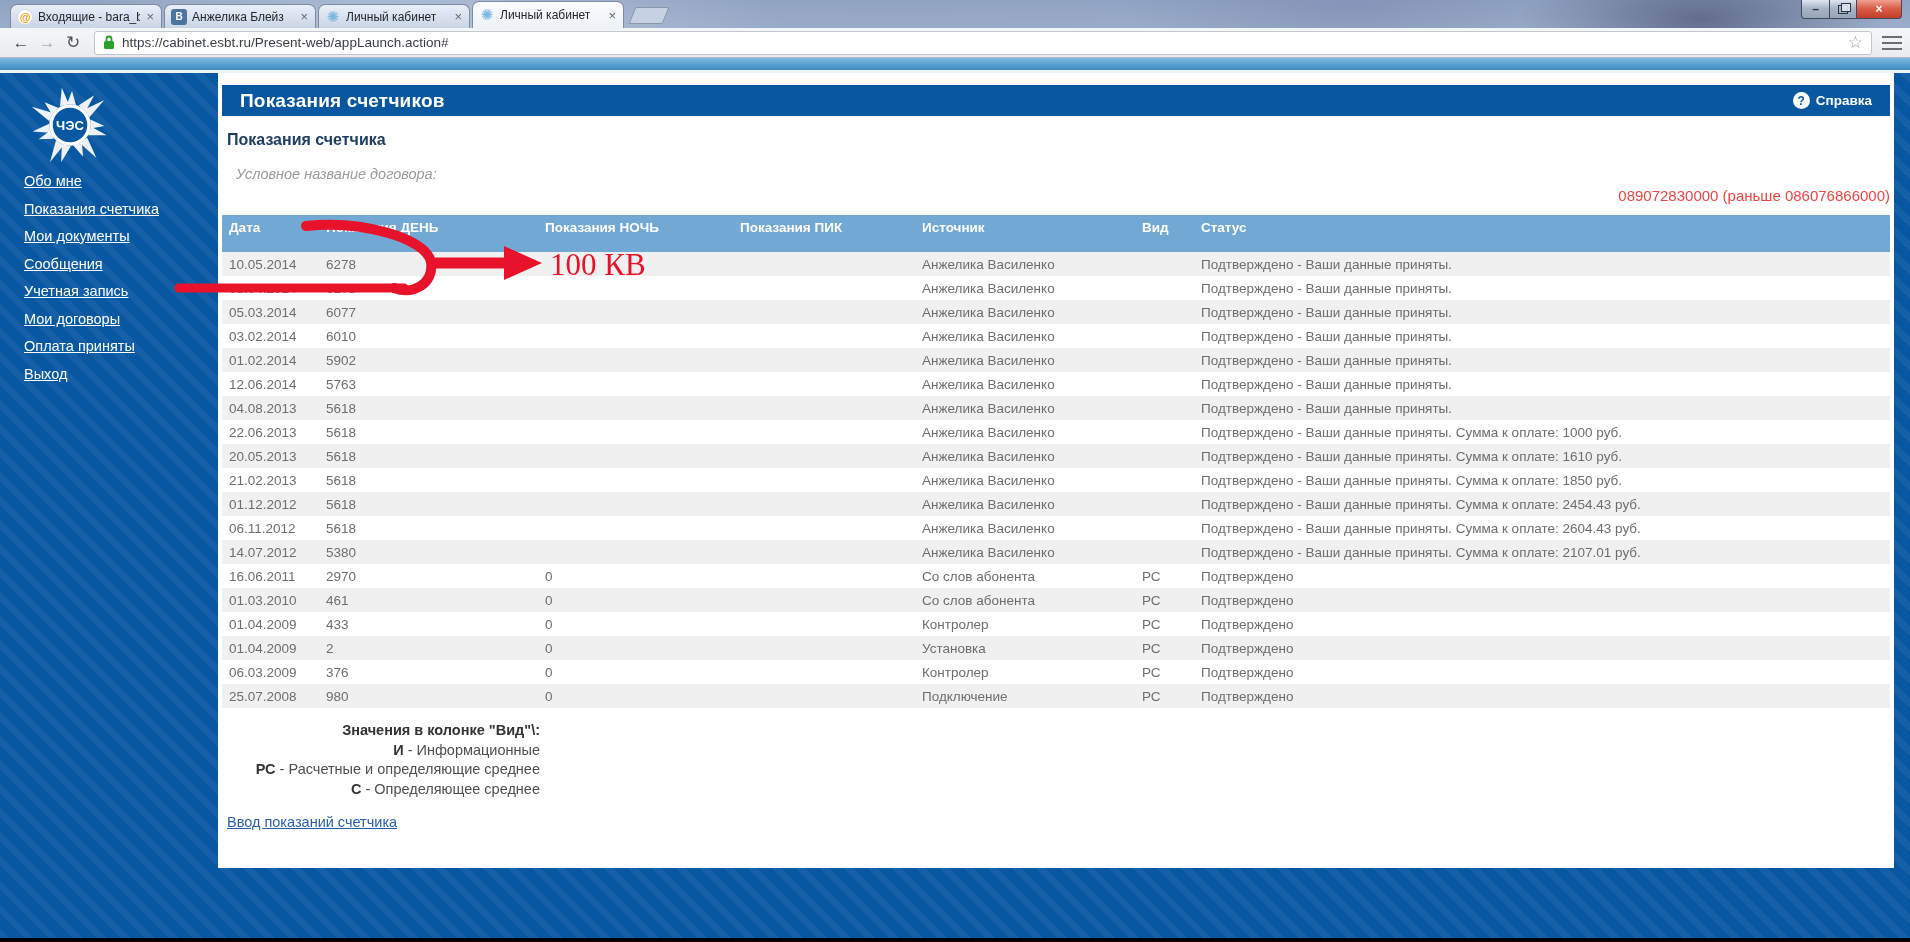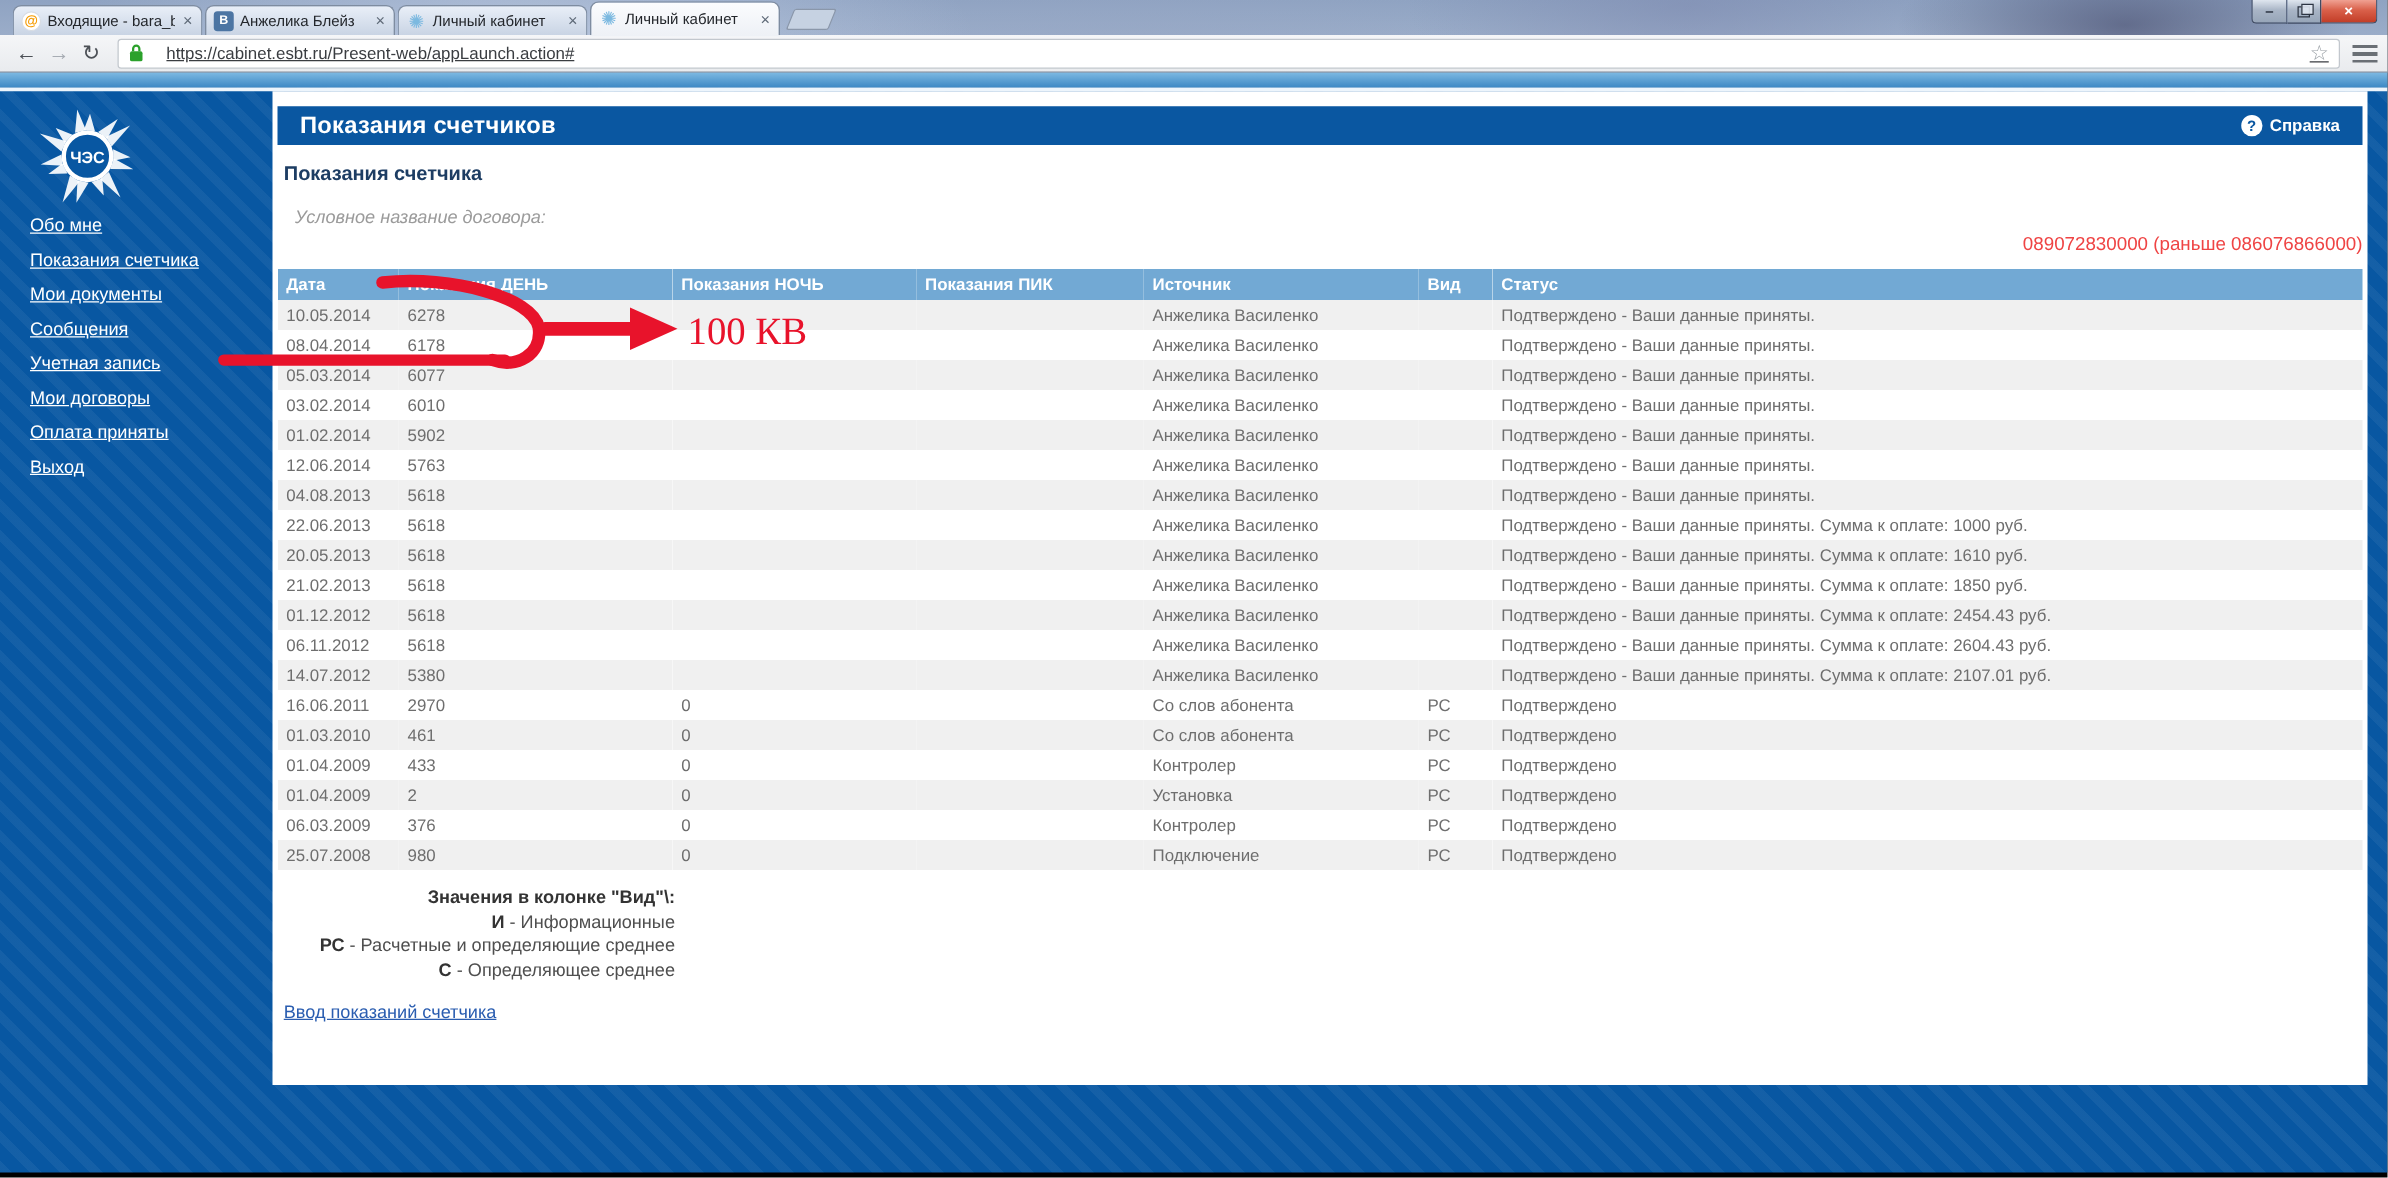--- a/index.html
+++ b/index.html
@@ -63,21 +63,21 @@
   .toolbar{
     position:absolute;left:0;top:28px;width:1910px;height:30px;z-index:2;
     background:linear-gradient(#f5f6f8,#e9ebee);
     border-bottom:1px solid #b4b8bd;box-sizing:border-box;
     display:flex;align-items:center;padding:0 8px;
   }
   .navbtn{width:26px;text-align:center;font-size:17px;color:#4c5056;line-height:1;}
   .navbtn.disabled{color:#a7acb3;}
   .urlbar{
     flex:1;height:22px;margin:16px 8px;background:#fff;border:1px solid #c2c7cd;border-radius:3px;
-    display:flex;align-items:center;padding:0 8px;font-size:13.5px;color:#3a3d41;gap:18px;text-decoration:underline;
+    display:flex;align-items:center;padding:0 8px;font-size:13.5px;color:#3a3d41;gap:7px;
   }
   .padlock{flex:0 0 auto;}
   .url-text{flex:1;overflow:hidden;white-space:nowrap;}
   .star{flex:0 0 auto;color:#9aa0a6;font-size:17px;line-height:1;}
   .menubtn{width:20px;height:14px;flex:0 0 auto;margin-left:2px;
     background:repeating-linear-gradient(#6a6f75 0 2.5px, transparent 2.5px 6px);}
   
   .page{
     position:absolute;left:0;top:58px;width:1910px;height:880px;
     background:repeating-linear-gradient(45deg, rgba(255,255,255,.05) 0 7px, rgba(255,255,255,0) 7px 17px),#0857a2;
@@ -101,21 +101,21 @@
   .help{margin-left:auto;display:flex;align-items:center;gap:6px;color:#fff;font-size:13.5px;font-weight:bold;text-decoration:none;}
   .help-q{width:17px;height:17px;border-radius:50%;background:#fff;color:#0a57a1;font-size:12px;font-weight:bold;
           display:flex;align-items:center;justify-content:center;}
   .help-label{}
   .section-title{color:#1d3d63;font-weight:bold;font-size:16px;margin:15px 0 0 5px;}
   .contract-label{color:#9b9b9b;font-style:italic;font-size:14.5px;margin:17px 0 0 14px;}
   .contract-value{color:#ef4444;font-size:15px;margin:5px 0 0 14px;text-align:right;}
   table.readings{width:100%;border-collapse:collapse;margin-top:11px;table-layout:fixed;}
   table.readings th{
     background:#72a9d4;color:#fff;font-weight:bold;text-align:left;
-    height:25px;padding:0 0 0 7px;font-size:13.5px;overflow:hidden;white-space:nowrap;
+    height:25px;padding:0 0 12px 7px;font-size:13.5px;overflow:hidden;white-space:nowrap;
   }
   table.readings td{
     height:24px;padding:0 0 0 7px;font-size:13.5px;color:#6e6e6e;
     overflow:hidden;white-space:nowrap;
   }
   table.readings tbody tr:nth-child(odd){background:#f0f0f0;}
   .legend{margin-top:13px;width:318px;text-align:right;font-size:14.5px;color:#4f4f4f;line-height:19.5px;}
   .legend .lt{font-weight:bold;color:#333;}
   .legend b{color:#333;}
   .enter-link{display:inline-block;margin:15px 0 0 5px;color:#2a5db0;font-size:14.5px;text-decoration:underline;}

